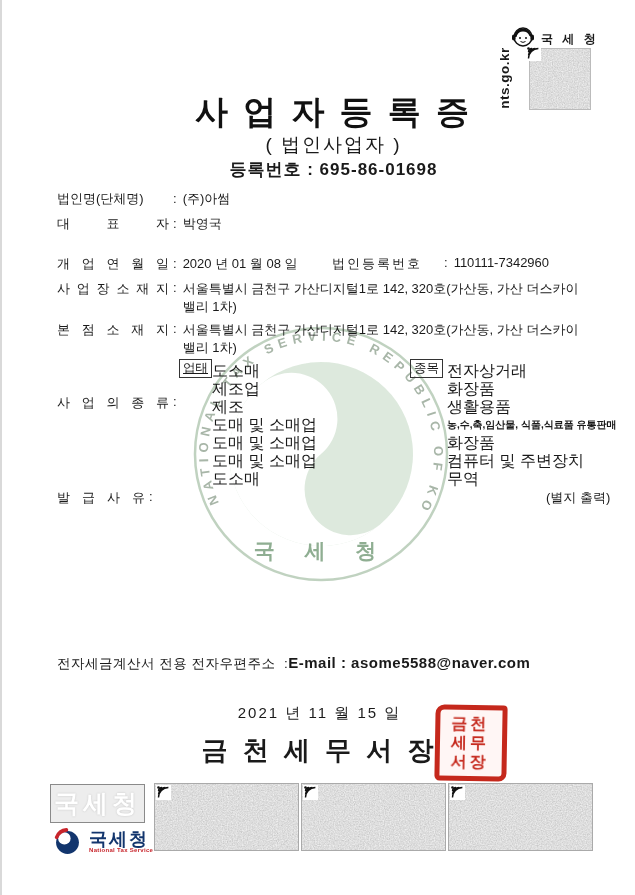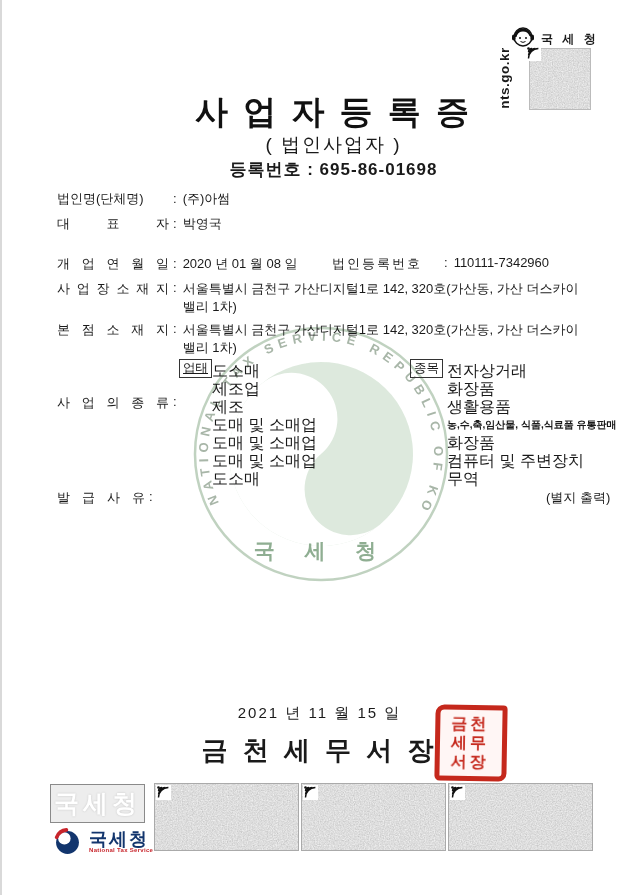--- a/index.html
+++ b/index.html
@@ -139,20 +139,21 @@
   <span class="bt-cell" style="left:210px; top:433px;">도매 및 소매업</span>
   <span class="bt-cell" style="left:445px; top:433px;">화장품</span>
   <span class="bt-cell" style="left:210px; top:451px;">도매 및 소매업</span>
   <span class="bt-cell" style="left:445px; top:451px;">컴퓨터 및 주변장치</span>
   <span class="bt-cell" style="left:210px; top:469px;">도소매</span>
   <span class="bt-cell" style="left:445px; top:469px;">무역</span>
 
   <div class="row" style="top:489px;"><span class="jlbl" style="width:88px;">발 급 사 유</span><span class="colon">:</span></div>
   <div class="issue-note" style="left:505px; top:489px;margin-left:39px;">(별지 출력)</div>
 
+  <div class="footer-line" style="top:654px;"><span>전자세금계산서 전용 전자우편주소  :</span><span class="email-val">E-mail : asome5588@naver.com</span></div>
 
   <div class="abs ctr date-line" style="top:704px;">2021 년  11 월  15 일</div>
   <div class="abs ctr office-line" style="top:733px;">금 천 세 무 서 장</div>
 
   <div class="seal">
     <div class="seal-chars">금천세무서장</div>
   </div>
 
   <div class="gray-box">
     <span class="gray-box-text">국세청</span>

